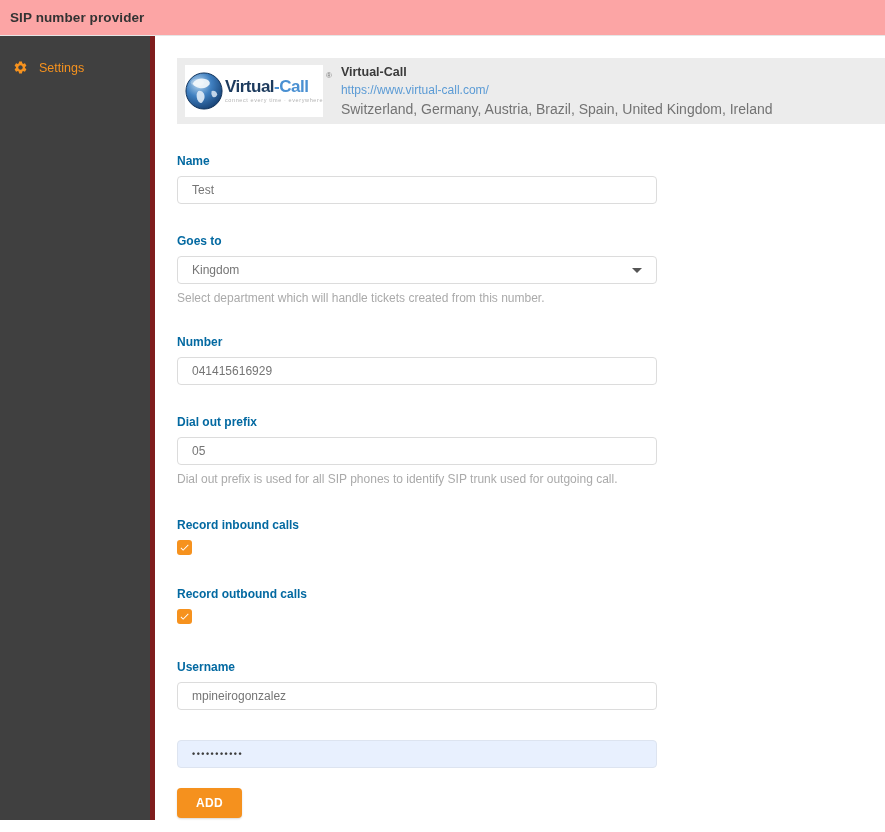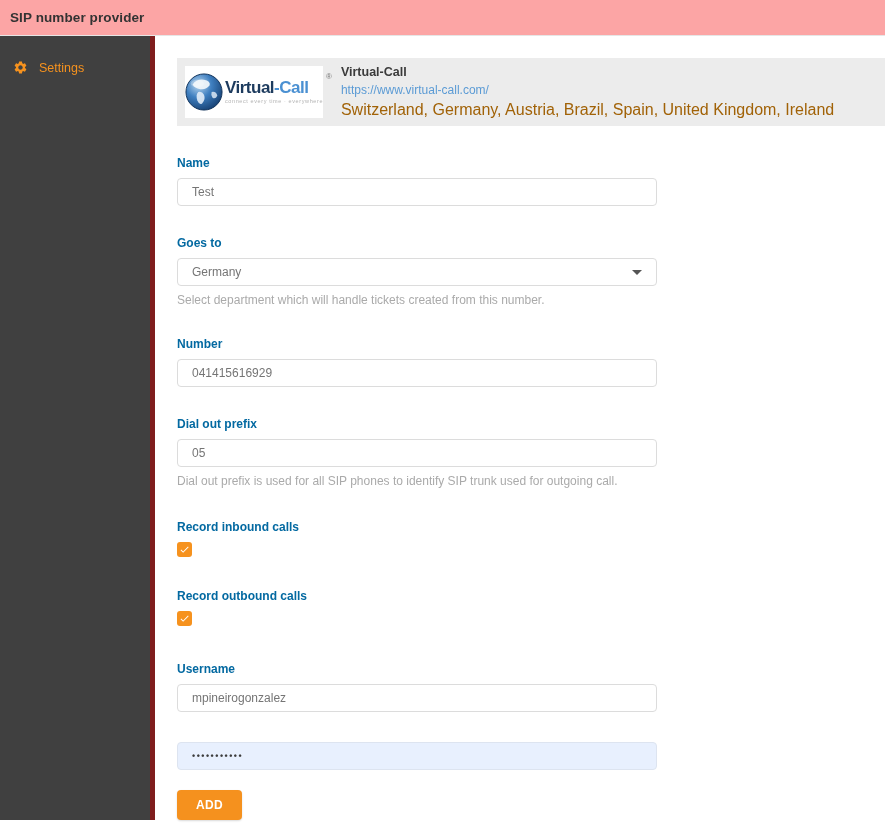--- a/index.html
+++ b/index.html
@@ -84,21 +84,21 @@
     font-size: 8px;
     color: #777;
     position: relative;
     top: -16px;
     left: 3px;
     flex-shrink: 0;
   }
   .provider-info { margin-left: 12px; display: flex; flex-direction: column; gap: 4px; }
   .provider-title { font-size: 12.5px; font-weight: bold; color: #3b3b3b; }
   .provider-url { font-size: 12px; color: #5b9bd5; text-decoration: none; }
-  .provider-countries { font-size: 16px; color: #a16207; }
+  .provider-countries { font-size: 14px; color: #737373; }
 
   .form-area { width: 480px; }
 
   .form-group { margin-top: 30px; }
   .form-group label {
     display: block;
     font-size: 12px;
     font-weight: bold;
     color: #0369a1;
     margin-bottom: 8px;
@@ -232,21 +232,21 @@
     <div class="form-area">
 
       <div class="form-group">
         <label>Name</label>
         <input class="text-input" type="text" value="Test" style="">
       </div>
 
       <div class="form-group">
         <label>Goes to</label>
         <div class="select-box">
-          <span>Germany</span>
+          <span>Kingdom</span>
           <span class="caret"></span>
         </div>
         <div class="helper">Select department which will handle tickets created from this number.</div>
       </div>
 
       <div class="form-group">
         <label>Number</label>
         <input class="text-input" type="text" value="041415616929" style="">
       </div>
 

